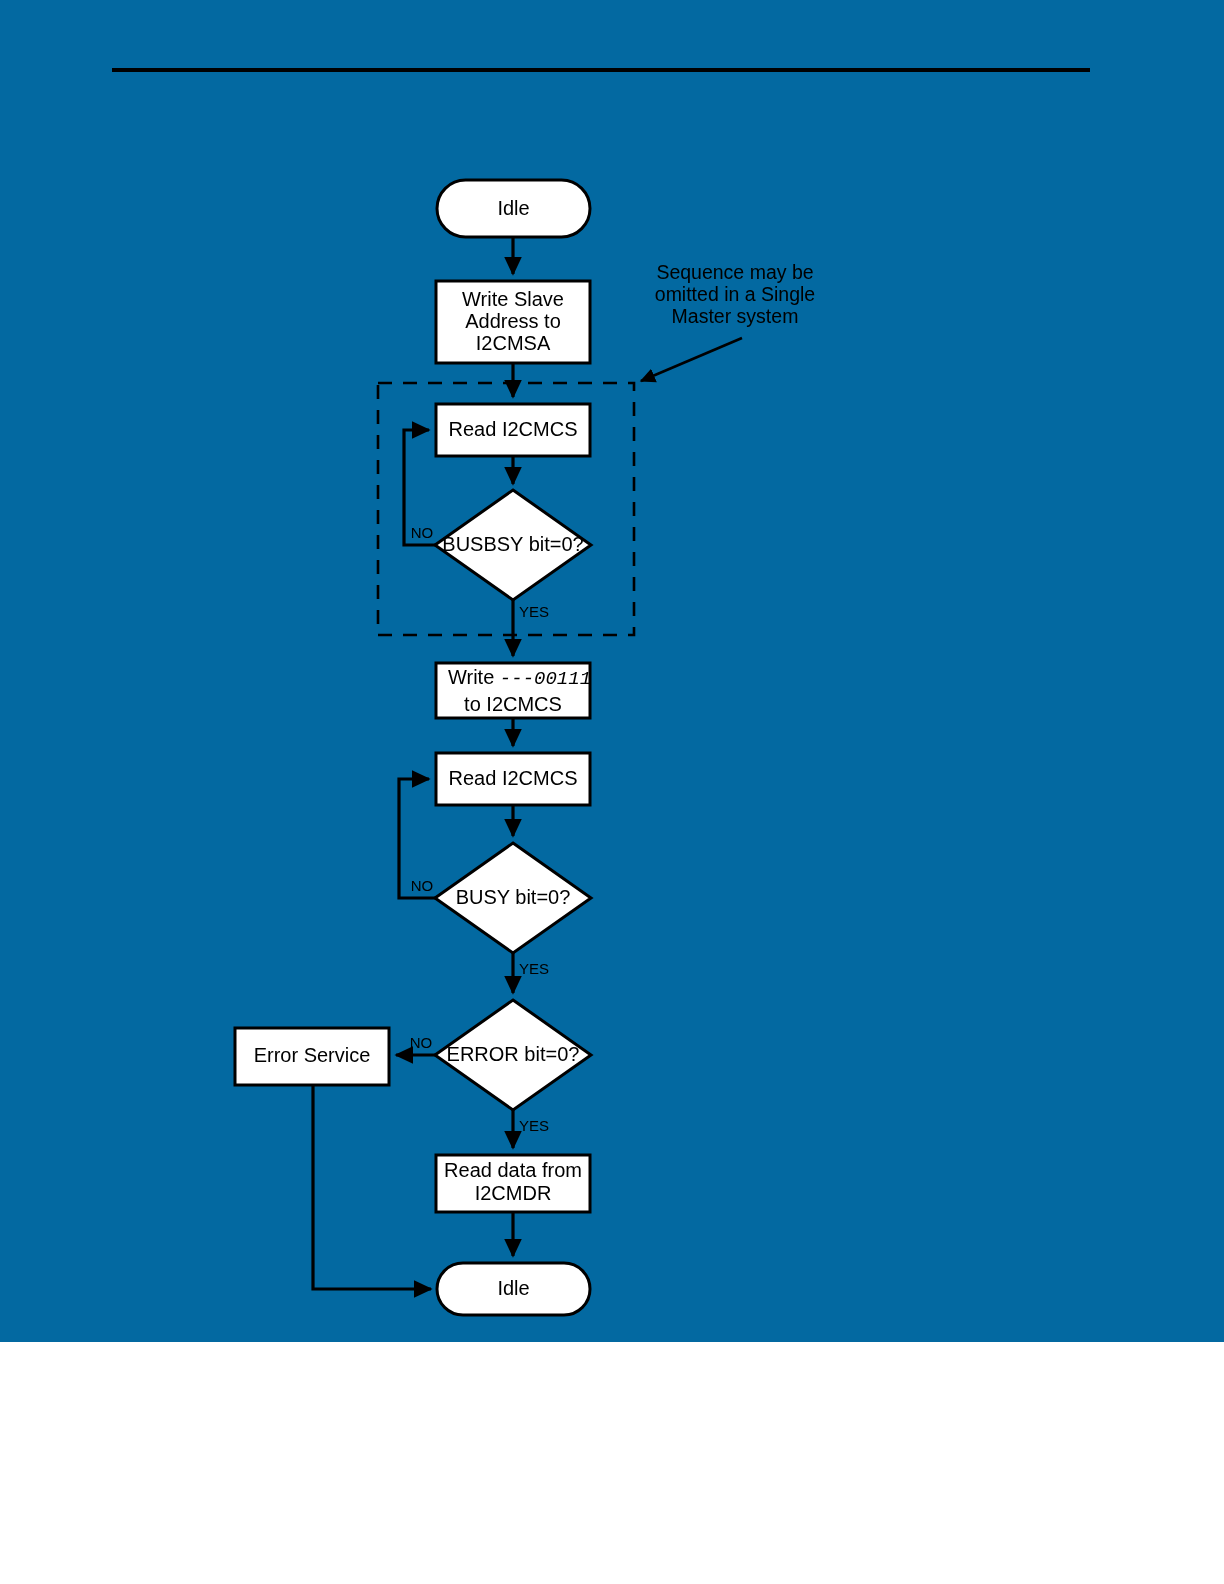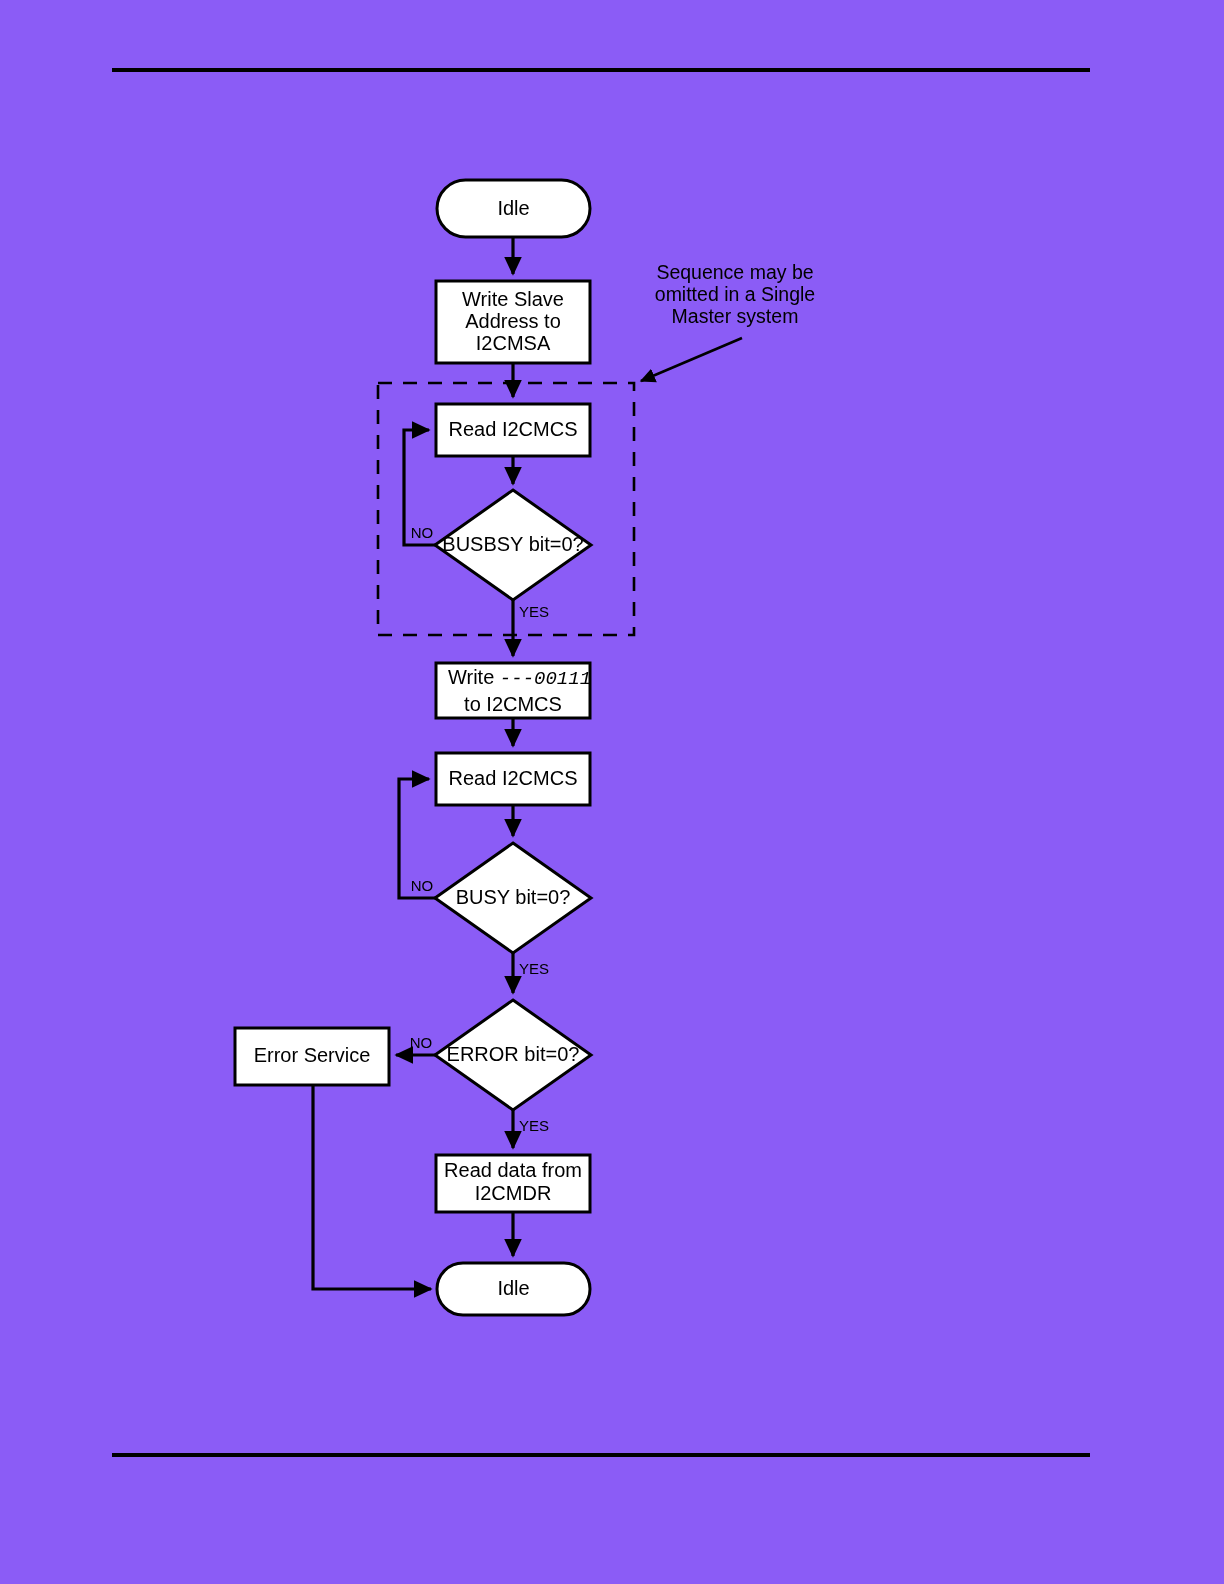--- a/index.html
+++ b/index.html
@@ -6,22 +6,22 @@
     margin: 0;
     padding: 0;
     background: #ffffff;
   }
   body {
     font-family: "Liberation Sans", sans-serif;
   }
   #page {
     position: relative;
     width: 1224px;
-    height: 1584px;
-    background: #8b5cf6;
+    height: 1342px;
+    background: #0369a1;
     overflow: hidden;
   }
   svg.flow {
     position: absolute;
     left: 0;
     top: 0;
     width: 1224px;
     height: 1584px;
   }
   .node-shape {

